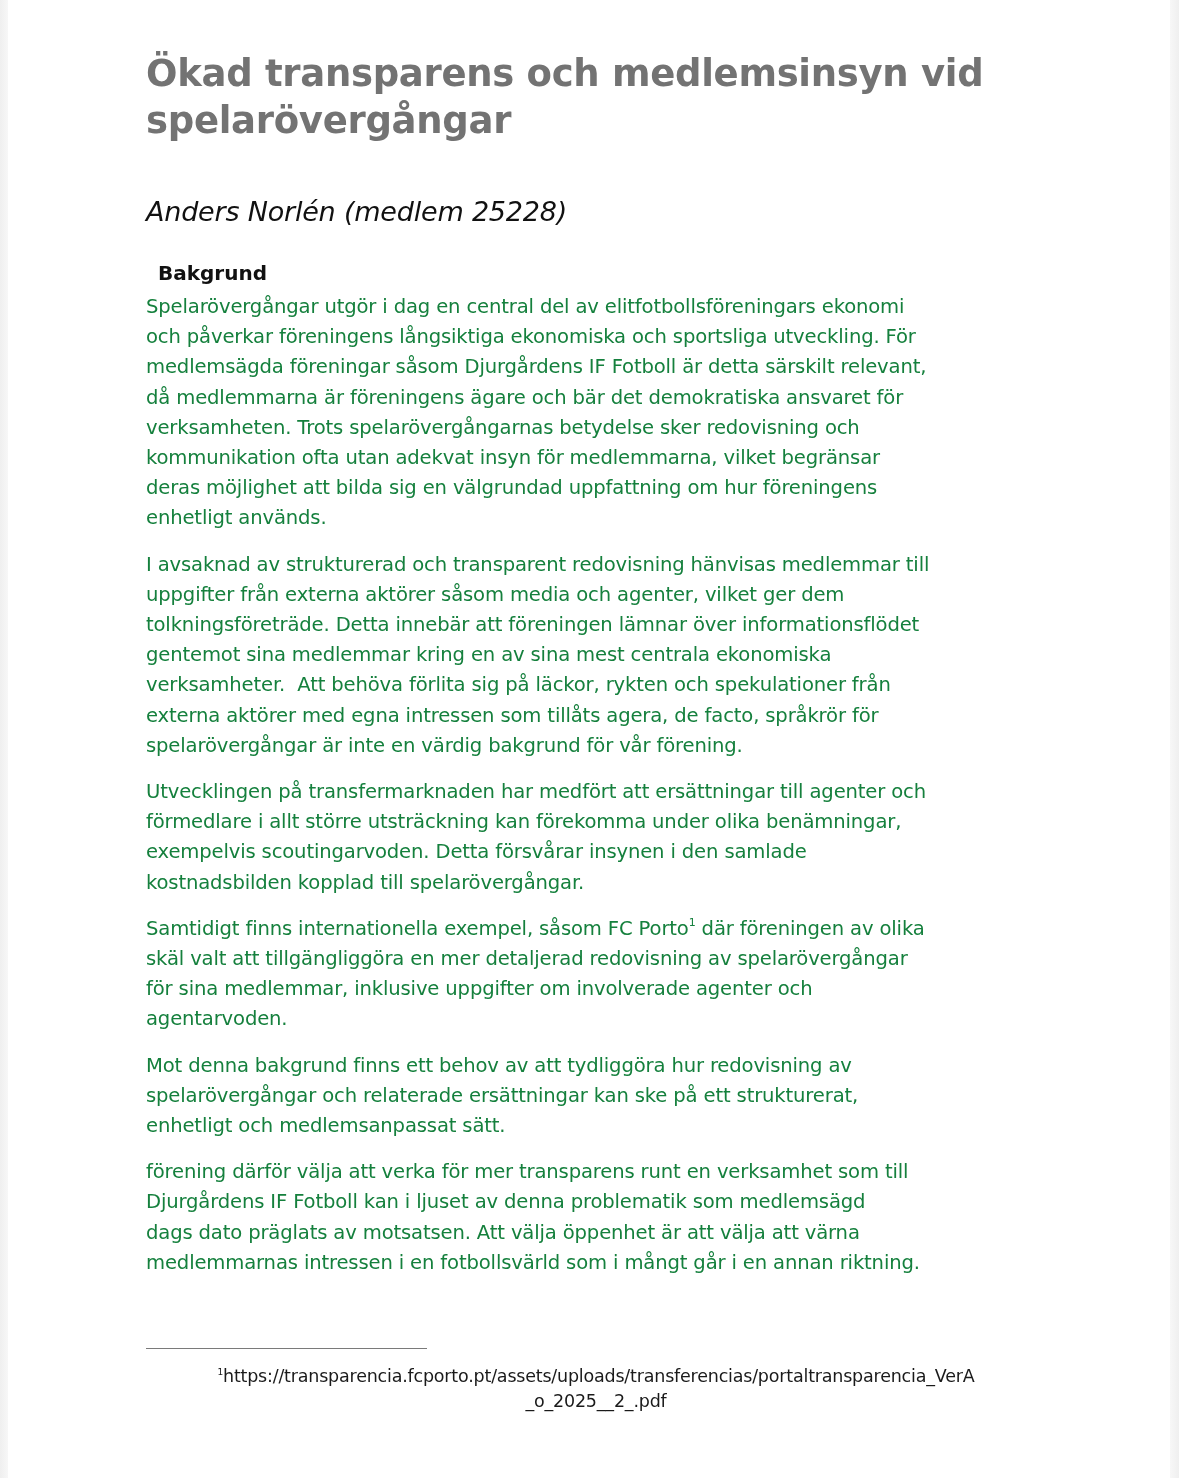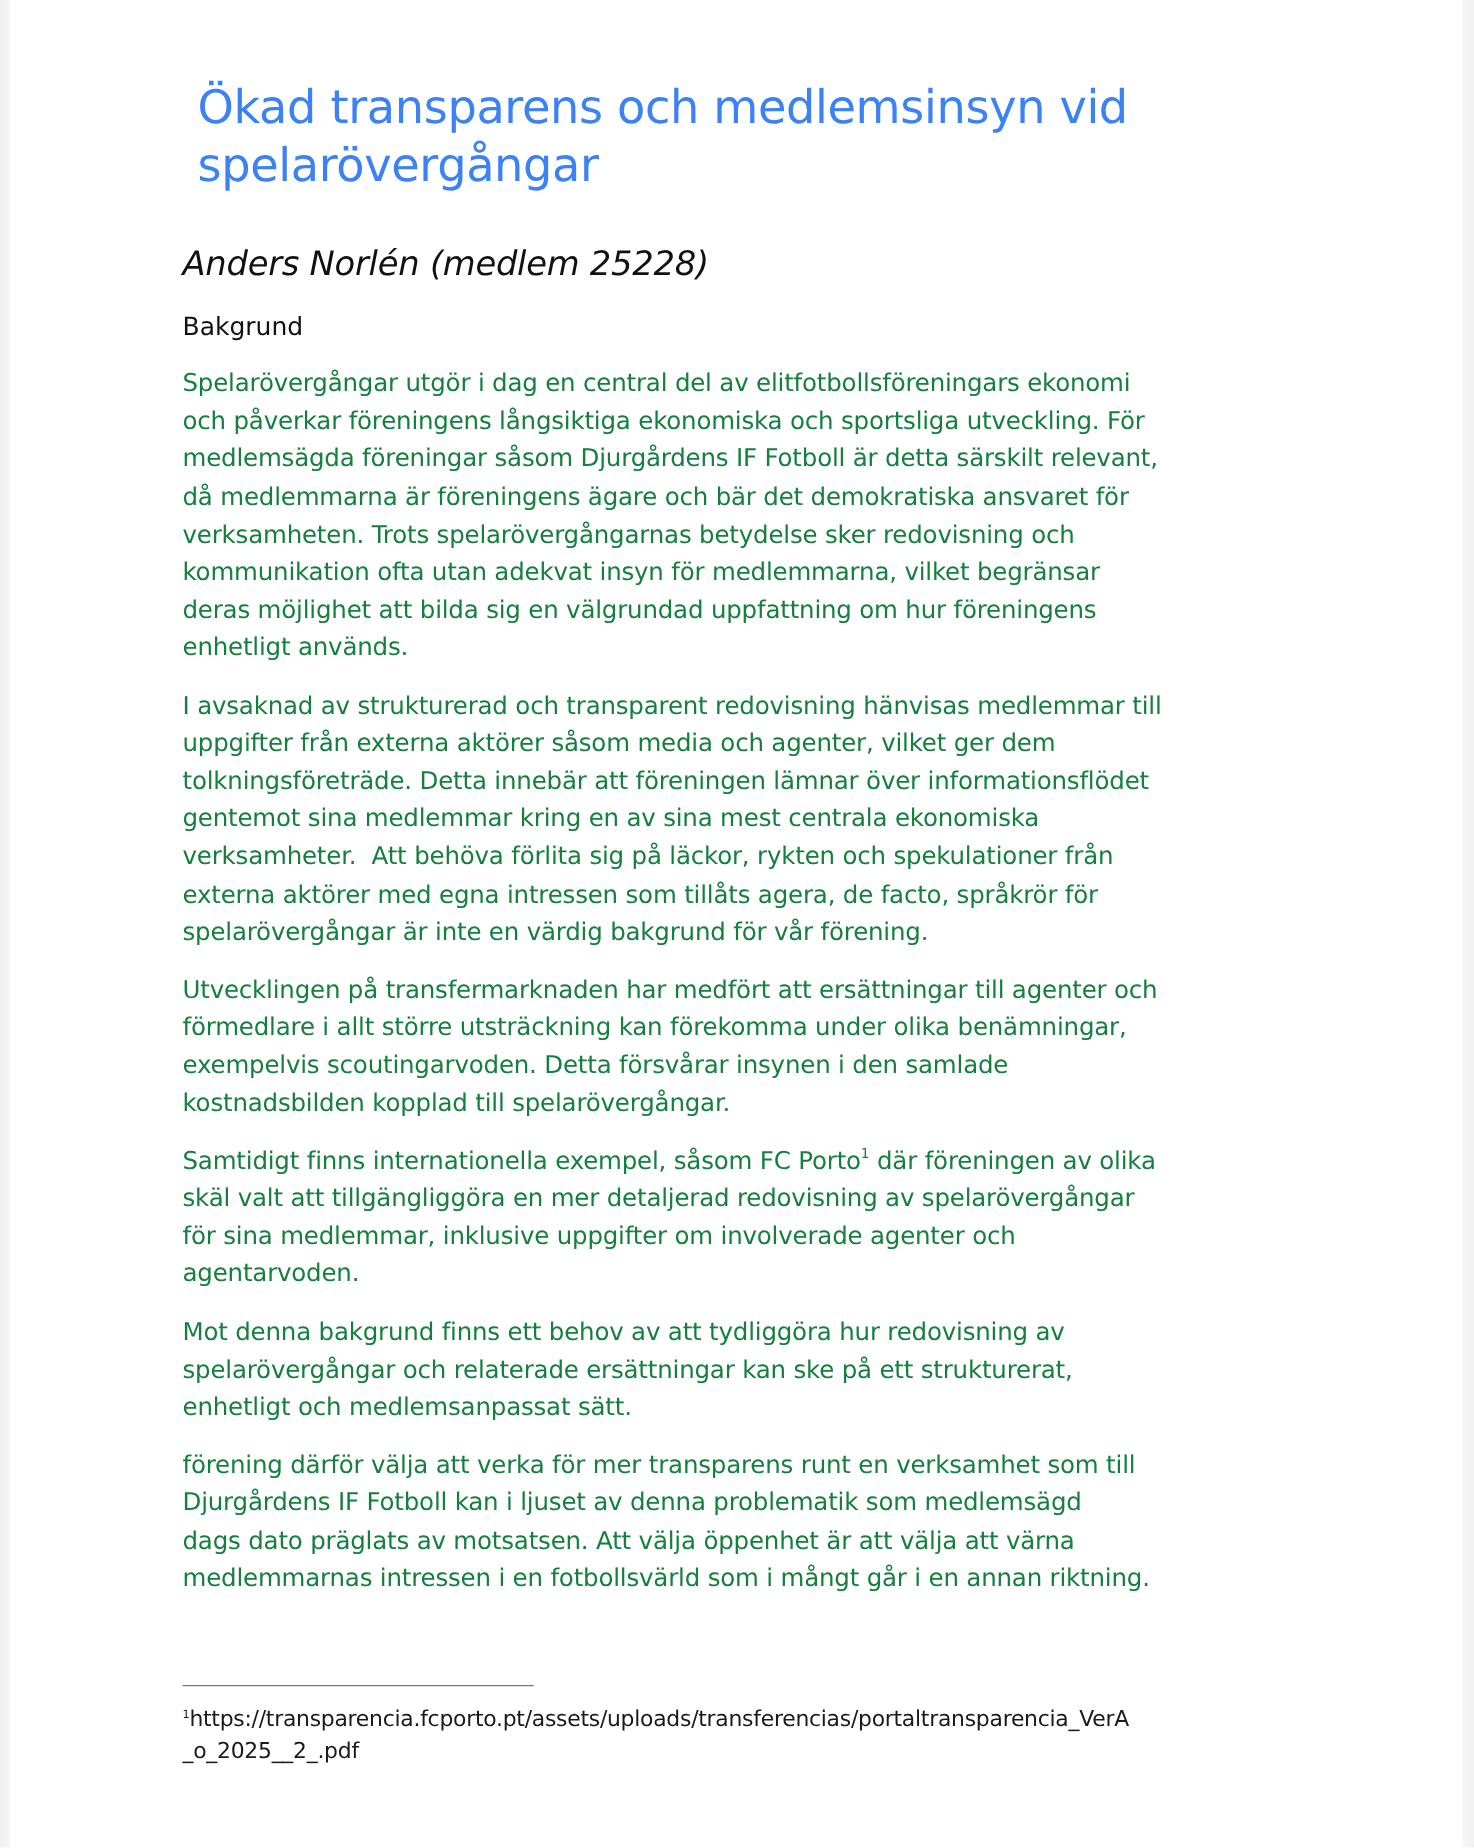--- a/index.html
+++ b/index.html
@@ -30,45 +30,45 @@
     .page {
       position: absolute;
       left: 146px;
       top: 0;
       width: 900px;
     }
     .title {
       position: absolute;
       left: 0;
       top: 50px;
-      margin: 12px;
-      font-weight: normal;
+      margin: 0;
+      font-weight: bold;
       font-size: 37px;
       line-height: 47px;
       letter-spacing: -0.3px;
-      color: #3b82f6;
+      color: #737373;
       width: 900px;
     }
     .author {
       position: absolute;
       left: 0;
       top: 197px;
       margin: 0;
       font-style: italic;
       font-size: 27px;
       line-height: 30px;
       color: #111;
       letter-spacing: -0.2px;
     }
     .section-heading {
       position: absolute;
       left: 0;
       top: 246px;
-      margin: 0;
-      font-weight: normal;
+      margin: 12px;
+      font-weight: bold;
       font-size: 20px;
       line-height: 30px;
       color: #111;
     }
     .body-text {
       position: absolute;
       left: 0;
       top: 292px;
       width: 890px;
     }
@@ -103,21 +103,21 @@
       left: 0;
       top: 1364px;
       width: 900px;
       margin: 0;
       font-size: 17.5px;
       line-height: 25px;
       color: #1a1a1a;
       letter-spacing: -0.2px;
       white-space: nowrap;
     }
-    .footnote .ln { display: block; }
+    .footnote .ln { display: block; text-align: center; }
     .footnote sup {
       font-size: 9px;
       vertical-align: super;
       line-height: 0;
     }
   </style>
 </head>
 <body>
 
 <div class="edge-left"></div>

